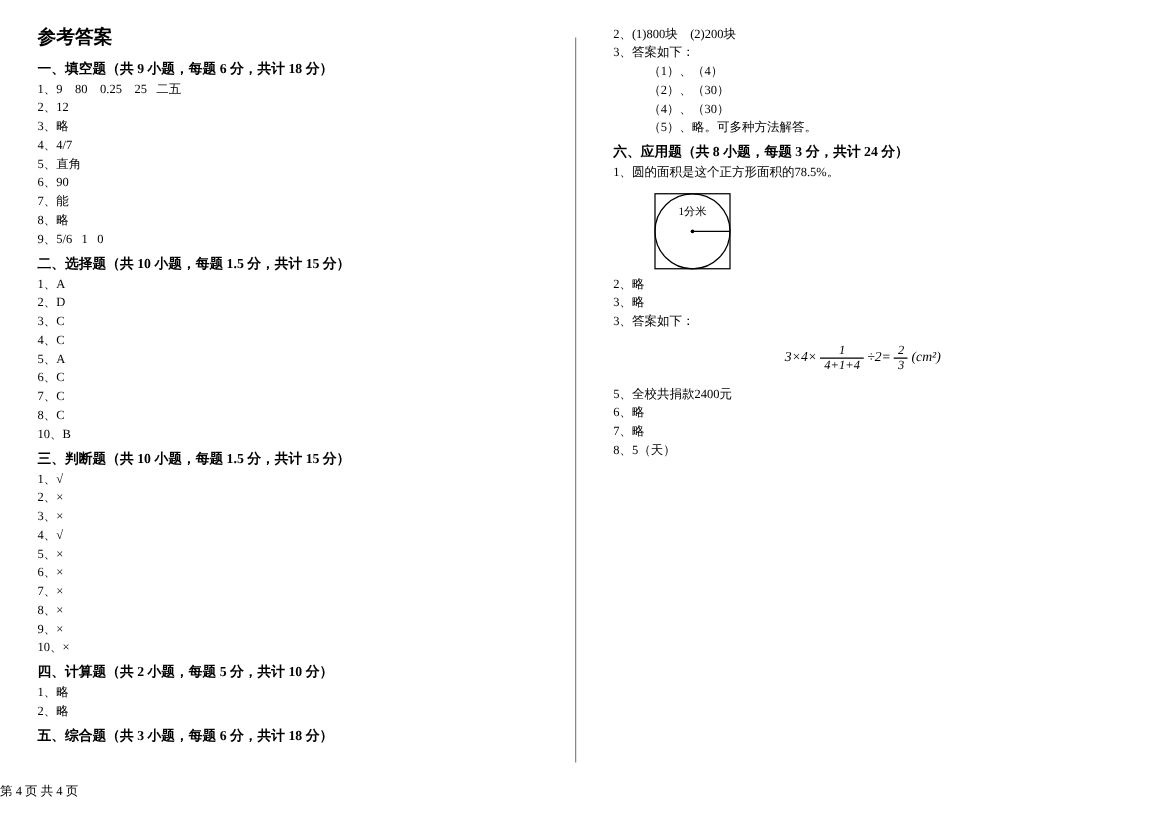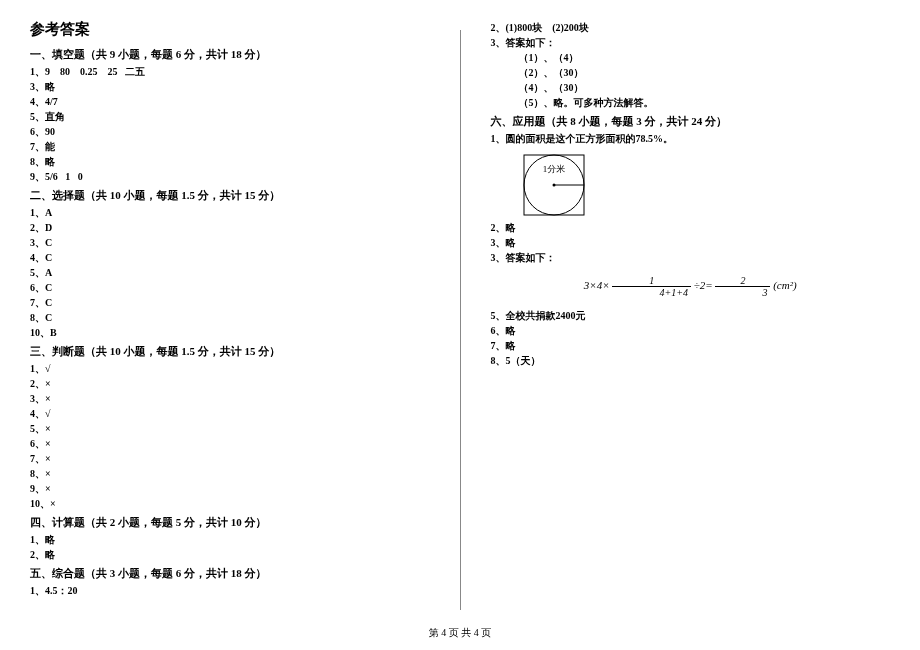--- a/index.html
+++ b/index.html
@@ -39,21 +39,20 @@
     .section-head {
       font-size: 11px;
       font-weight: bold;
       margin-top: 4px;
       margin-bottom: 2px;
     }
     .line {
       font-size: 10px;
       line-height: 1.5;
       white-space: pre;
-      font-weight: bold;
     }
     .indent {
       padding-left: 28px;
     }
     .diagram {
       margin: 4px 0 4px 28px;
     }
     .formula {
       text-align: center;
       margin: 10px 0;
@@ -67,41 +66,40 @@
       font-size: 10px;
     }
     .frac .num {
       display: block;
       border-bottom: 1px solid #000;
       padding: 0 3px;
     }
     .frac .den {
       display: block;
       padding: 0 3px;
-      margin-left: 44px;
     }
     .footer {
       position: absolute;
       bottom: 10px;
       left: 0;
       right: 0;
-      text-align: center;
       font-size: 10px;
     }
     svg { display: block; }
   </style>
 </head>
 <body>
 
 <div class="page">
   <div class="col">
     <div class="title">参考答案</div>
 
     <div class="section-head">一、填空题（共 9 小题，每题 6 分，共计 18 分）</div>
     <div class="line">1、9    80    0.25    25   二五</div>
+    <div class="line">2、12</div>
     <div class="line">3、略</div>
     <div class="line">4、4/7</div>
     <div class="line">5、直角</div>
     <div class="line">6、90</div>
     <div class="line">7、能</div>
     <div class="line">8、略</div>
     <div class="line">9、5/6   1   0</div>
 
     <div class="section-head">二、选择题（共 10 小题，每题 1.5 分，共计 15 分）</div>
     <div class="line">1、A</div>
@@ -124,21 +122,20 @@
     <div class="line">7、×</div>
     <div class="line">8、×</div>
     <div class="line">9、×</div>
     <div class="line">10、×</div>
 
     <div class="section-head">四、计算题（共 2 小题，每题 5 分，共计 10 分）</div>
     <div class="line">1、略</div>
     <div class="line">2、略</div>
 
     <div class="section-head">五、综合题（共 3 小题，每题 6 分，共计 18 分）</div>
-    <div class="line">1、4.5：20</div>
   </div>
 
   <div class="divider"></div>
 
   <div class="col">
     <div class="line">2、(1)800块    (2)200块</div>
     <div class="line">3、答案如下：</div>
     <div class="line indent">（1）、（4）</div>
     <div class="line indent">（2）、（30）</div>
     <div class="line indent">（4）、（30）</div>

